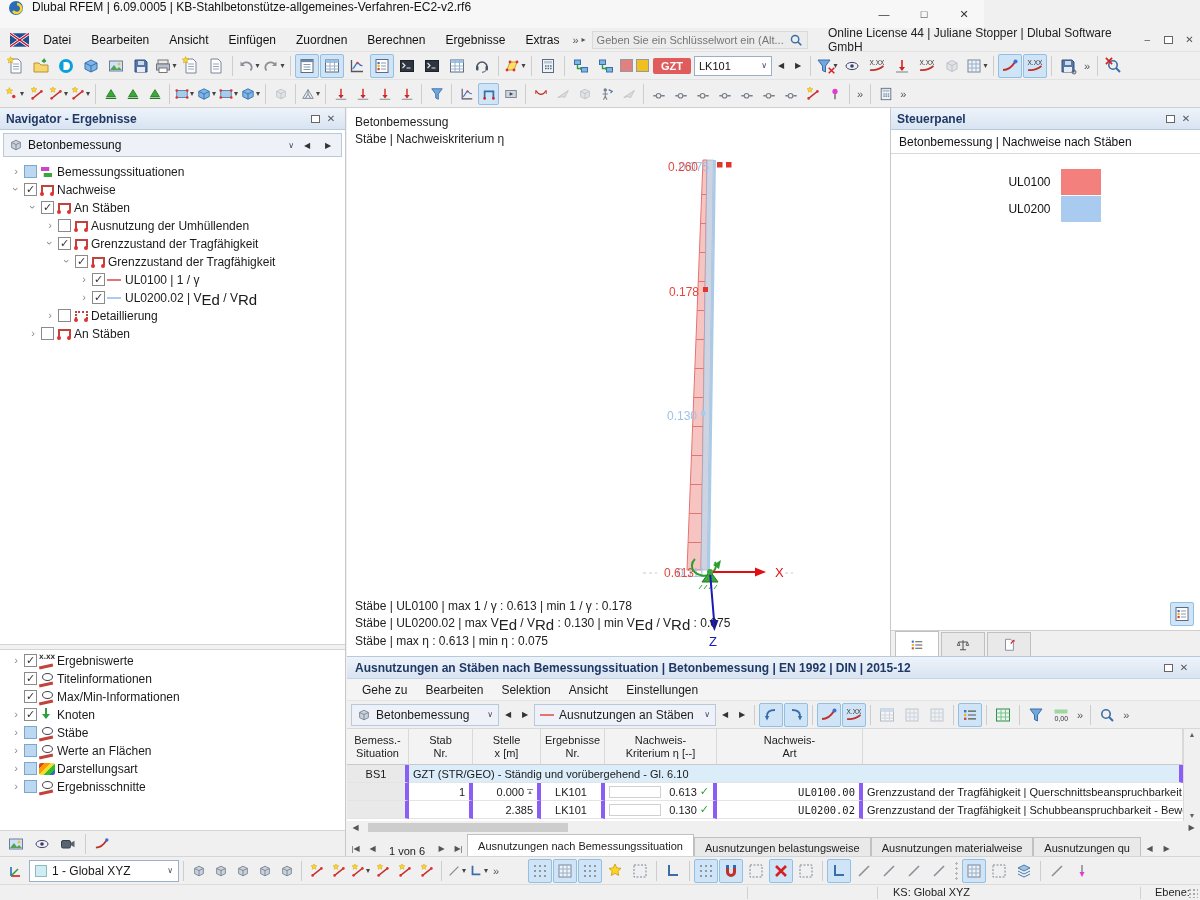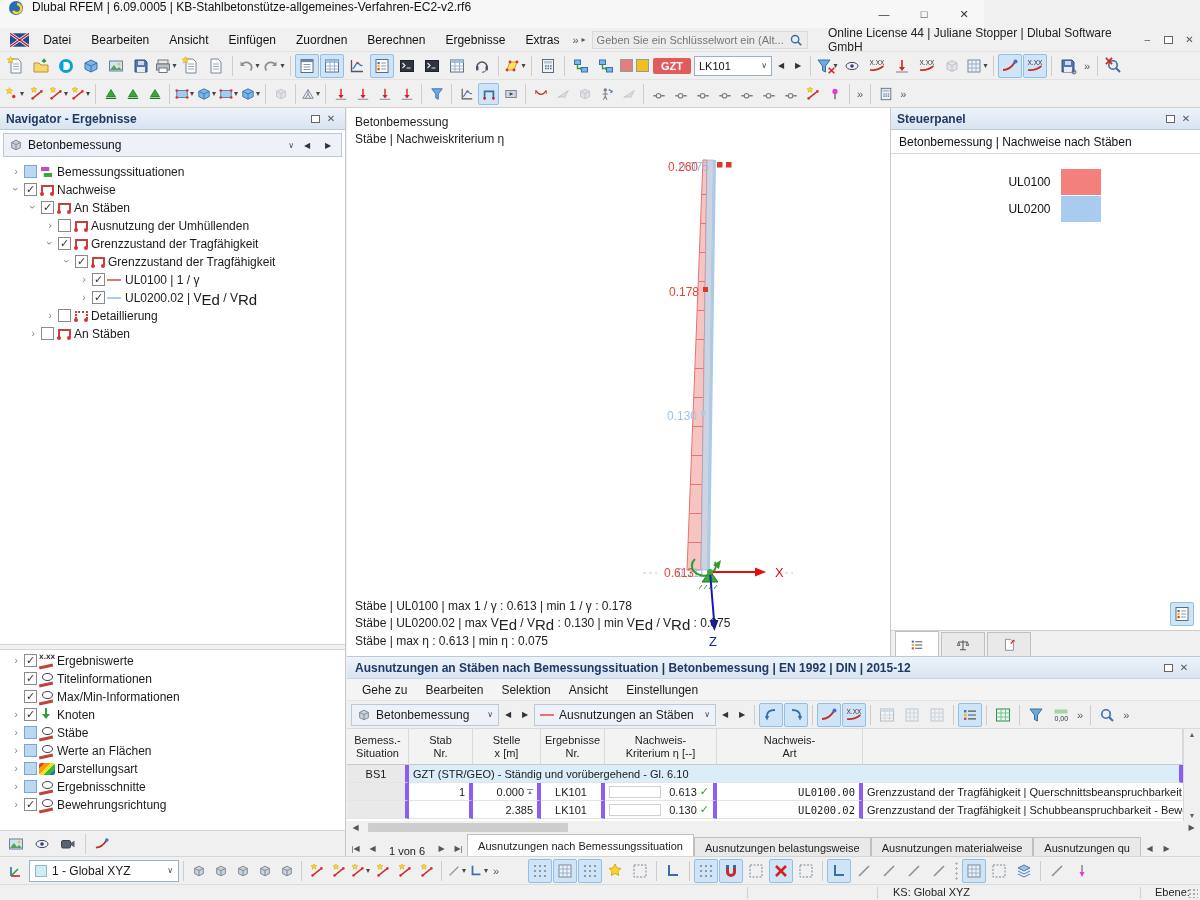--- a/index.html
+++ b/index.html
@@ -976,26 +976,20 @@
         <span class="cb partial"></span>
         <span class="ti rainbow"></span>
         <span>Darstellungsart</span>
       </div>
     <div class="trow" style="padding-left:10px">
         <span class="exp closed"></span>
         <span class="cb partial"></span>
         <span class="ti eyed"></span>
         <span>Ergebnisschnitte</span>
       </div>
-    <div class="trow" style="padding-left:10px">
-        <span class="exp closed"></span>
-        <span class="cb checked"></span>
-        <span class="ti eyed"></span>
-        <span>Bewehrungsrichtung</span>
-      </div>
   </div>
 </div>
 
 <div id="navicons" class="abs">
   <span class="tbi">
       <svg class="ic">
         <use href="#y-img"></use>
       </svg>
     </span>
   <span class="tbi">

